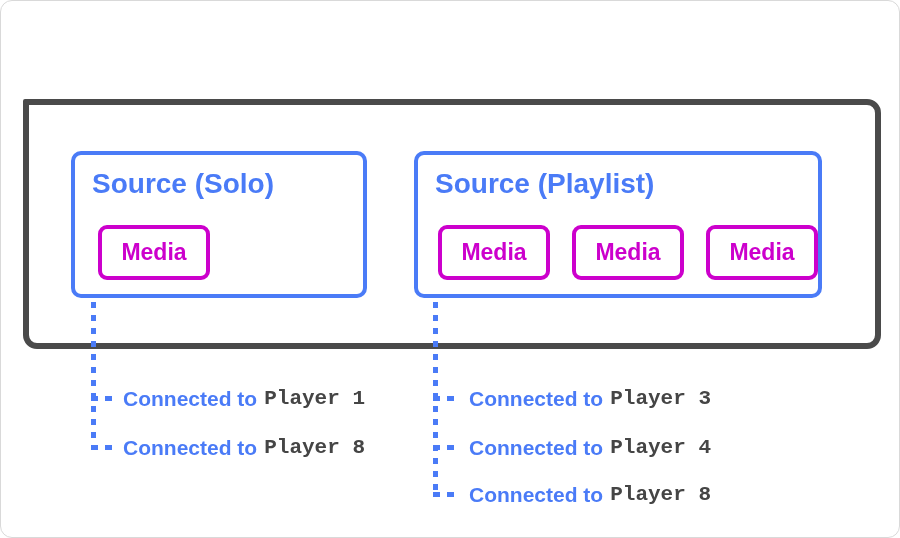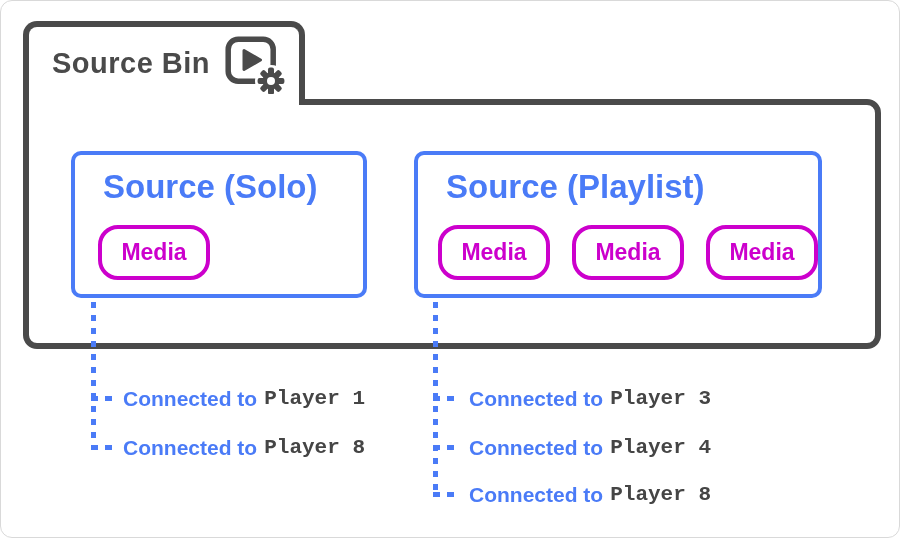--- a/index.html
+++ b/index.html
@@ -49,33 +49,33 @@
   .source-box{
     position:absolute;top:150px;height:147px;
     background:#fff;
     border:4px solid var(--blue);
     border-radius:10px;
     z-index:2;
   }
   .source-box.solo{left:70px;width:296px;}
   .source-box.playlist{left:413px;width:408px;}
   .source-label{
-    position:absolute;left:28px;top:13px;
-    font-size:33px;font-weight:700;color:var(--blue);
+    position:absolute;left:17px;top:13px;
+    font-size:28px;font-weight:700;color:var(--blue);
     white-space:nowrap;
   }
   .media-row{
     position:absolute;top:70px;display:flex;gap:22px;
   }
   .source-box.solo .media-row{left:23px;}
   .source-box.playlist .media-row{left:20px;}
   .media-box{
     width:112px;height:55px;
     border:4px solid var(--magenta);
-    border-radius:20px;
+    border-radius:9px;
     display:flex;align-items:center;justify-content:center;
     background:#fff;
   }
   .media-label{
     font-size:23px;font-weight:700;color:var(--magenta);
   }
   
   .vline{
     position:absolute;width:5px;z-index:3;
     background:repeating-linear-gradient(to bottom, var(--blue) 0 6px, transparent 6px 13px);
@@ -94,40 +94,20 @@
     white-space:nowrap;z-index:4;
   }
   .conn-prefix{color:var(--blue);}
   .conn-player{color:#454545;font-family:Liberation Mono, monospace;}
 </style>
 </head>
 <body>
 
 <div class="card">
 
-  <div class="bin-tab">
-    <span class="bin-title">Source Bin</span>
-    <span class="bin-icon">
-      <svg width="62" height="58" viewBox="0 0 62 58" xmlns="http://www.w3.org/2000/svg">
-        <rect x="3.2" y="3.2" width="45" height="42" rx="10" fill="none" stroke="#4a4a4a" stroke-width="5.5"></rect>
-        <g transform="translate(46,45)">
-          <circle r="16" fill="#ffffff"></circle>
-          <g fill="#4a4a4a">
-            <rect x="-3" y="-13.4" width="6" height="26.8" rx="2"></rect>
-            <rect x="-3" y="-13.4" width="6" height="26.8" rx="2" transform="rotate(45)"></rect>
-            <rect x="-3" y="-13.4" width="6" height="26.8" rx="2" transform="rotate(90)"></rect>
-            <rect x="-3" y="-13.4" width="6" height="26.8" rx="2" transform="rotate(135)"></rect>
-            <circle r="8.5"></circle>
-          </g>
-          <circle r="4" fill="#ffffff"></circle>
-        </g>
-        <path d="M19 14.5 L35.5 24 L19 33.5 Z" fill="#4a4a4a" stroke="#4a4a4a" stroke-width="3" stroke-linejoin="round"></path>
-      </svg>
-    </span>
-  </div>
 
   <div class="bin-body"></div>
 
   <div class="source-box solo">
     <span class="source-label">Source (Solo)</span>
     <div class="media-row">
       <div class="media-box">
         <span class="media-label">Media</span>
       </div>
     </div>

